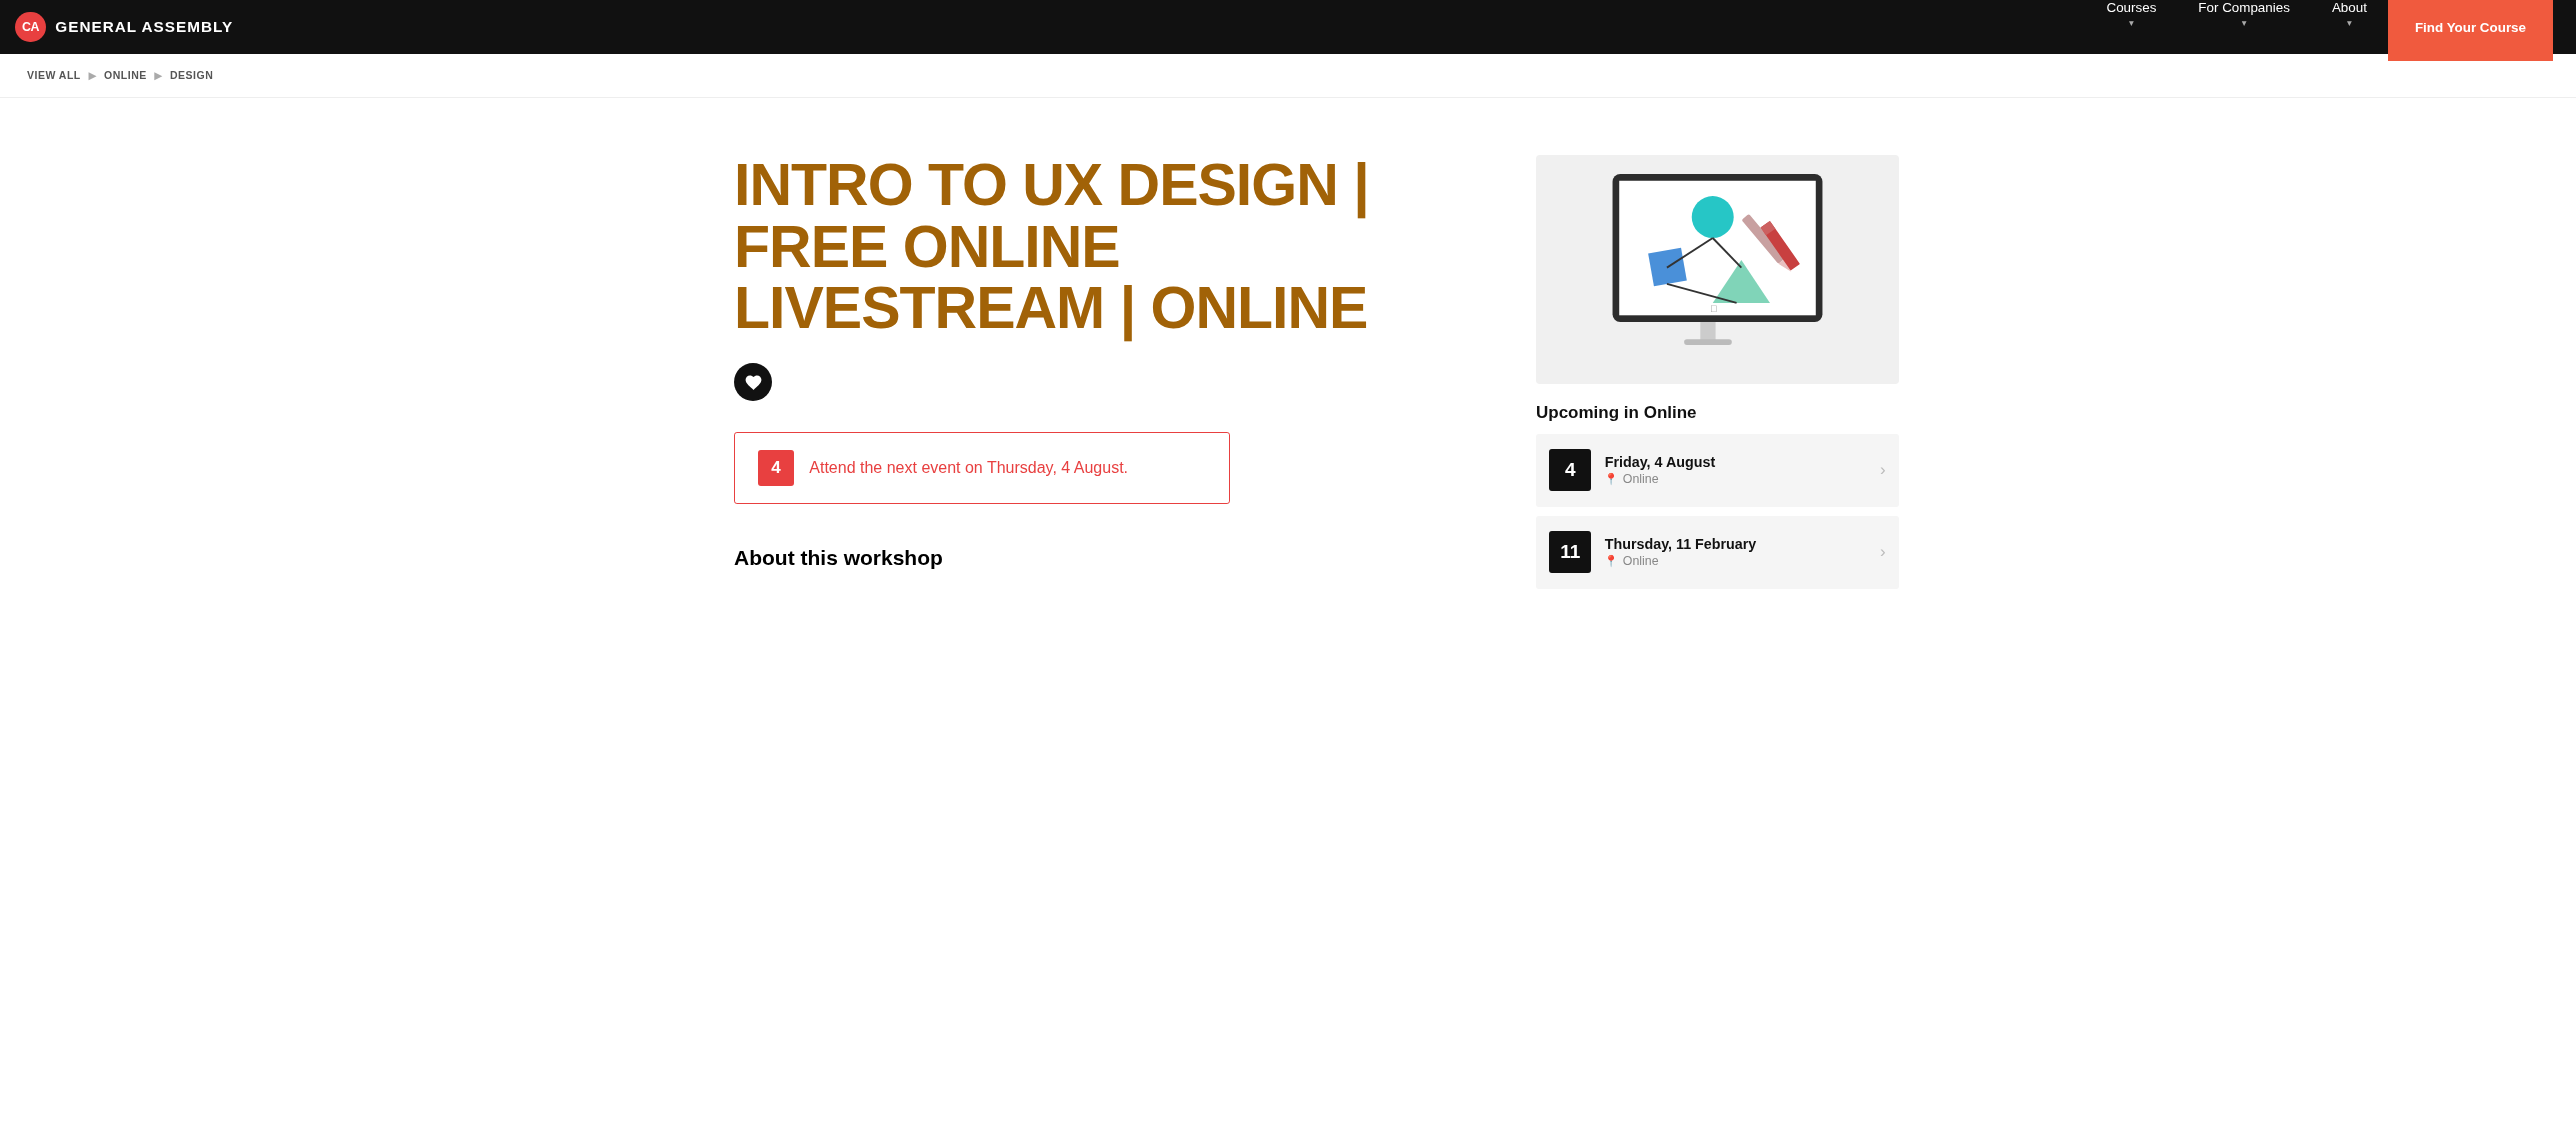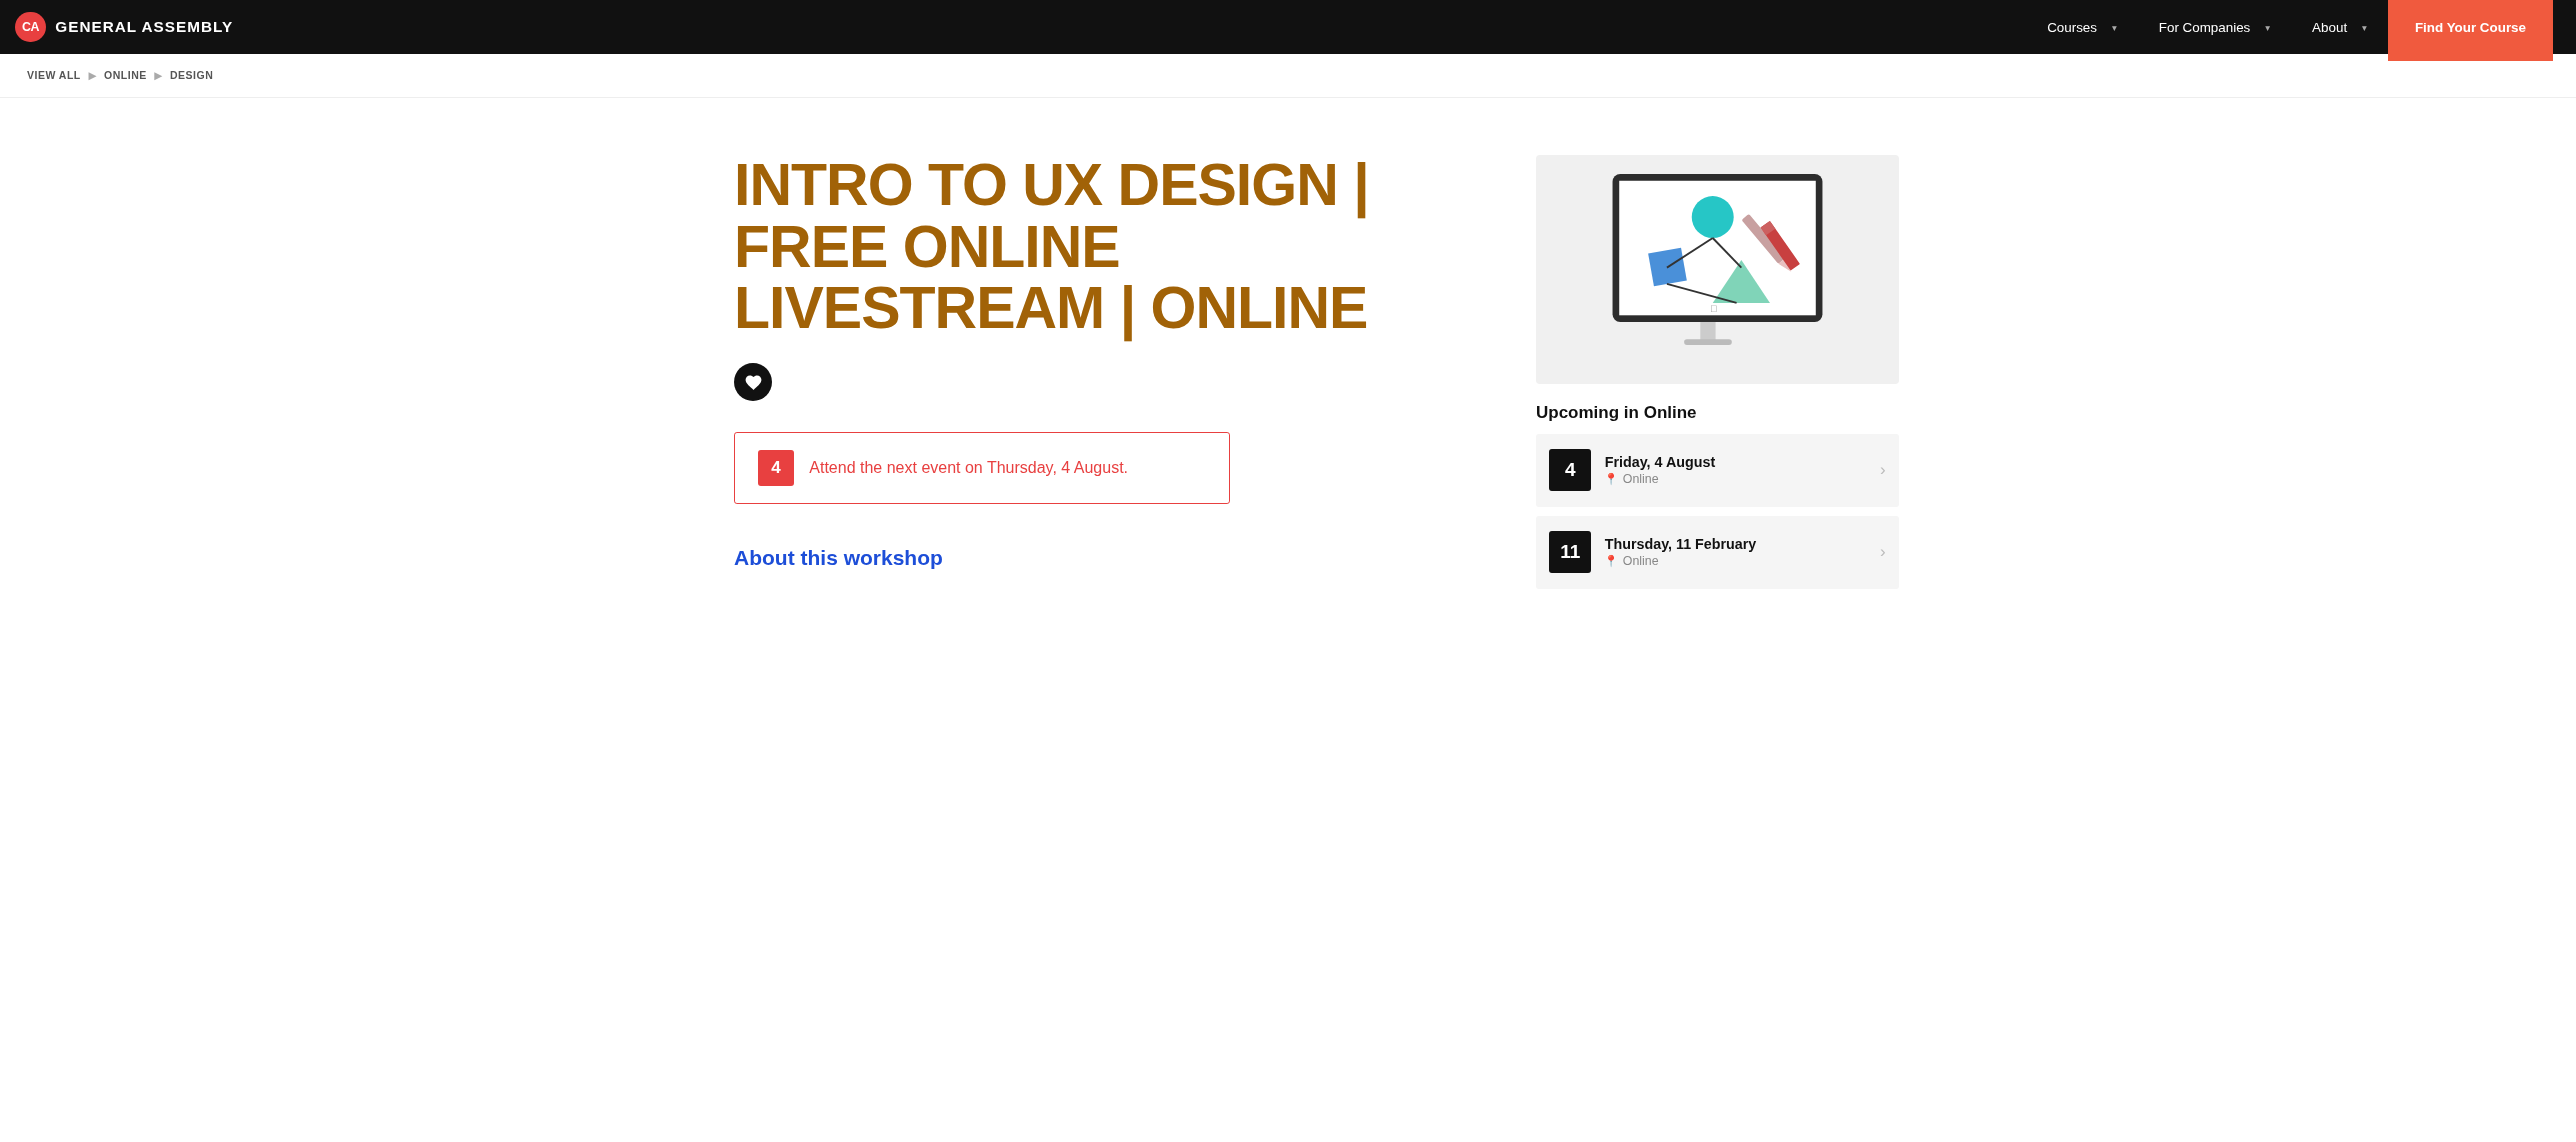--- a/index.html
+++ b/index.html
@@ -44,24 +44,25 @@
       align-items: center;
       gap: 0;
     }
     .nav-link {
       color: #fff;
       font-size: 13.4px;
       padding: 0 21px;
       height: 54px;
       display: flex;
       align-items: center;
-      gap: 15px;
+      gap: 2px;
       cursor: pointer;
       text-decoration: none;
       white-space: nowrap;
+      flex-direction: column;
     }
     .nav-link .caret {
       font-size: 9.5px;
       color: #aaa;
     }
     .nav-cta {
       background: #f05a3e;
       color: #fff;
       font-size: 13.4px;
       font-weight: 700;
@@ -165,21 +166,21 @@
       font-weight: 900;
       flex-shrink: 0;
     }
     .event-text {
       color: #e84040;
       font-size: 16px;
     }
     .about-section-title {
       font-size: 21px;
       font-weight: 700;
-      color: #1d4ed8;
+      color: #000000;
       margin-bottom: 9.5px;
     }
 
     
     .right-col {
       width: 363px;
       flex-shrink: 0;
     }
     .course-image {
       background: #f0f0f0;

